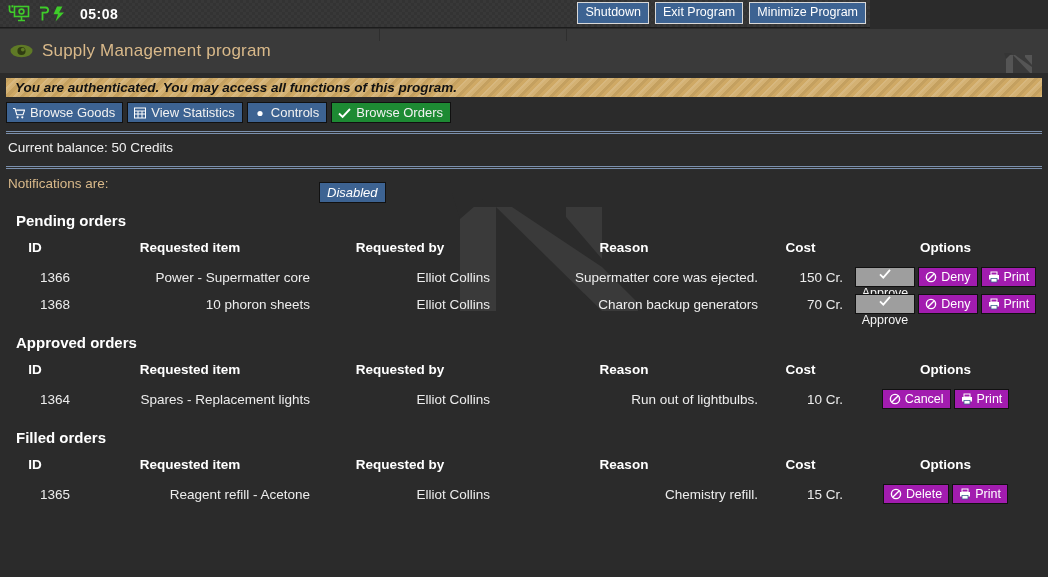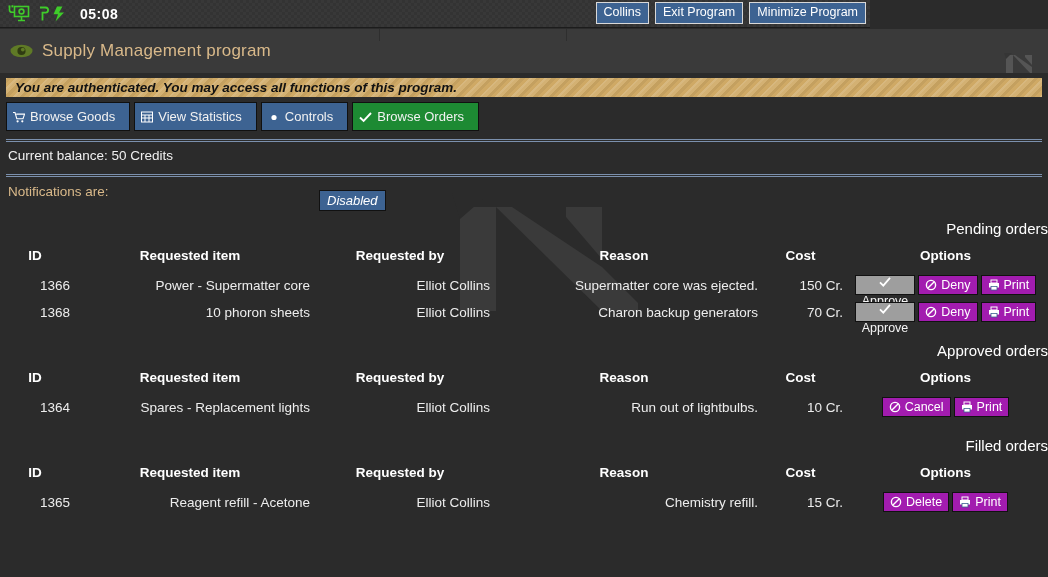--- a/index.html
+++ b/index.html
@@ -100,22 +100,22 @@
   #navbar {
     position: relative;
     margin: 5px 0 0 6px;
     display: flex; gap: 4px;
   }
   .nav-btn {
     background: #3d6392;
     border: 1px solid #101010;
     color: #f2f2f2;
     font-size: 13px;
-    height: 29px;
-    padding: 0 14px 0 6px;
+    height: 21px;
+    padding: 0 7px 0 6px;
     display: flex; align-items: center; gap: 5px;
     cursor: pointer;
     line-height: 19px;
   }
   .nav-btn.active { background: #1d8a33; }
   .nav-ico { display:flex; align-items:center; }
 
   .hr {
     position: relative;
     margin: 8px 6px 0 6px;
@@ -147,25 +147,26 @@
     color: #ffffff;
     font-size: 13px;
     padding: 2px 7px;
     cursor: pointer;
     font-style: italic;
   }
 
   
   .section { position: relative; margin-top: 16px; }
   .section-title {
-    text-align: right;
+    text-align: left;
     color: #ffffff;
-    font-weight: normal;
+    font-weight: bold;
     font-size: 15px;
     margin-bottom: 11px;
+    padding-left: 16px;
   }
   table.orders {
     width: 1048px;
     border-collapse: collapse;
     table-layout: fixed;
   }
   table.orders th {
     color: #ffffff;
     font-weight: bold;
     font-size: 13.5px;
@@ -223,21 +224,21 @@
     <svg width="30" height="18" viewBox="0 0 30 18">
       <g fill="none" stroke="#3fcc2a" stroke-width="1.8">
         <path d="M2 2.5h5.5a2.6 2.6 0 0 1 0 5.2H4.5v7.8"></path>
       </g>
       <polygon points="19,1.5 24.5,1.5 21,7.5 26,7.5 17.5,16.5 20,9.2 15.5,9.2" fill="#3fcc2a"></polygon>
     </svg>
   </span>
   <span id="tb-clock">05:08</span>
 
   <div id="tb-right">
-    <div class="tb-btn">Collins</div>
+    <div class="tb-btn">Shutdown</div>
     <div class="tb-btn">Exit Program</div>
     <div class="tb-btn">Minimize Program</div>
   </div>
 </div>
 
 <div id="win-header">
   <div class="divider-l"></div>
   <div class="divider-r"></div>
   <span id="app-eye">
     <svg width="23" height="16" viewBox="0 0 23 16">

